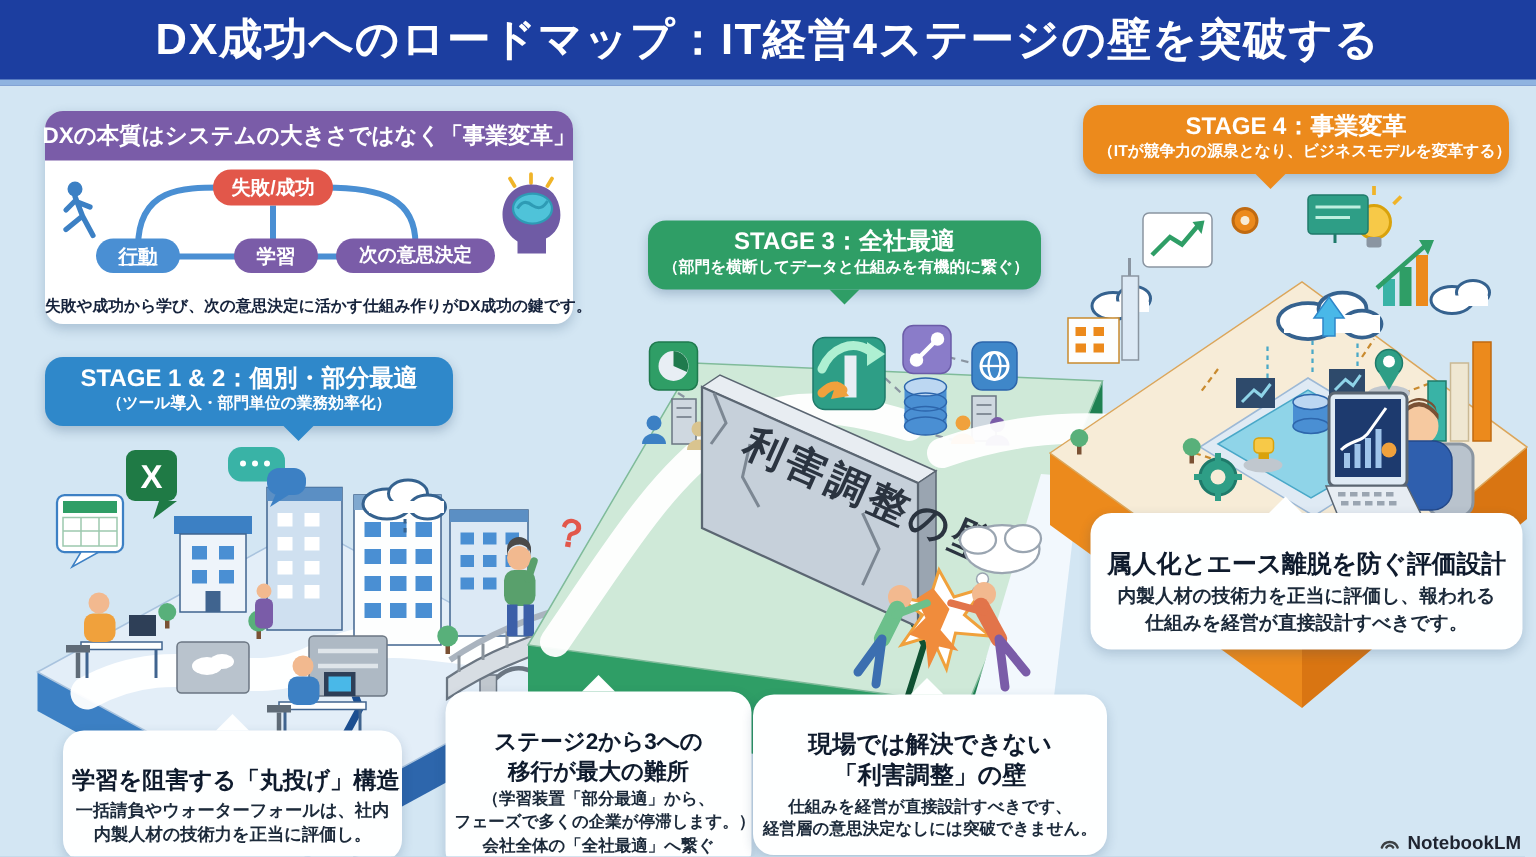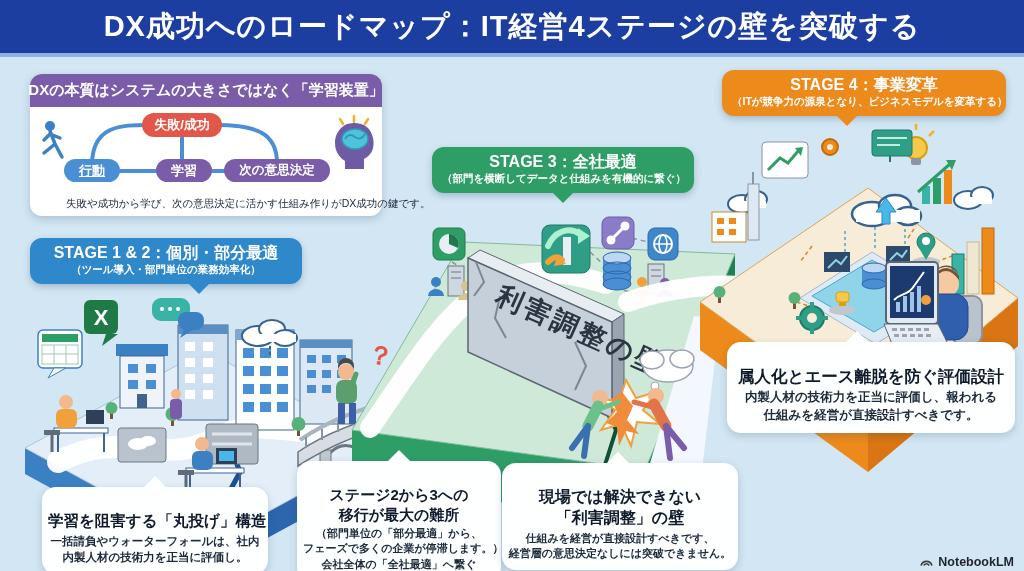--- a/index.html
+++ b/index.html
@@ -18,22 +18,22 @@
              font-size:15px;display:flex;align-items:center;justify-content:center;white-space:nowrap;}
   .flow{position:absolute;top:33px;left:0;right:0;height:80px;}
   .flow svg.flow-lines{position:absolute;inset:0;}
   .pill{position:absolute;border-radius:13px;color:#fff;font-weight:800;text-align:center;white-space:nowrap;}
   .pill-action{left:34px;top:52px;width:56px;height:23px;line-height:23px;font-size:13px;background:#4a8fd3;text-decoration:underline;}
   .pill-learning{left:126px;top:52px;width:56px;height:23px;line-height:23px;font-size:13px;background:#7a5ca8;}
   .pill-next{left:194px;top:52px;width:106px;height:23px;line-height:23px;font-size:12.5px;background:#7a5ca8;}
   .pill-fail{left:112px;top:6px;width:80px;height:24px;line-height:24px;font-size:13px;background:#e2574a;}
   .runner{position:absolute;left:4px;top:12px;}
   .brain{position:absolute;right:4px;top:6px;}
-  .caption{position:absolute;left:0;right:0;bottom:5px;text-align:center;font-size:10.5px;font-weight:400;
-           color:#16233c;white-space:nowrap;padding-left:36px;}
+  .caption{position:absolute;left:0;right:0;bottom:5px;text-align:center;font-size:10.5px;font-weight:700;
+           color:#16233c;white-space:nowrap;}
   
   .bubble{position:absolute;border-radius:12px;color:#fff;text-align:center;padding:5px 10px 7px;
           box-shadow:0 3px 7px rgba(25,60,100,.25);box-sizing:border-box;}
   .bubble .b-title{font-size:16px;font-weight:800;white-space:nowrap;line-height:1.25;}
   .bubble .b-sub{font-size:10.5px;font-weight:700;white-space:nowrap;line-height:1.3;}
   .bubble::after{content:"";position:absolute;top:100%;left:var(--tail,50%);transform:translateX(-50%);
                  border:10px solid transparent;}
   .b-blue{left:30px;top:238px;width:272px;background:#2f88ca;--tail:62%;}
   .b-blue::after{border-top-color:#2f88ca;}
   .b-green{left:432px;top:147px;width:262px;background:#2f9e66;--tail:50%;}
@@ -484,21 +484,21 @@
         <rect x="894" y="334" width="5" height="3"></rect>
           <rect x="902" y="334" width="5" height="3"></rect>
           <rect x="910" y="334" width="5" height="3"></rect>
           <rect x="918" y="334" width="5" height="3"></rect>
           <rect x="926" y="334" width="5" height="3"></rect>
       </g>
     </g>
   </svg>
 
   <div class="card">
-    <div class="card-head">DXの本質はシステムの大きさではなく「学習装置」</div>
+    <div class="card-head">DXの本質はシステムの大きさではなく「事業変革」</div>
     <div class="flow">
       <svg class="flow-lines" width="352" height="80" viewBox="0 0 352 80">
         <path d="M62,64 L247,64" fill="none" stroke="#4a8fd3" stroke-width="4"></path>
         <path d="M152,30 L152,64" fill="none" stroke="#4a8fd3" stroke-width="4"></path>
         <path d="M62,58 C62,18 92,18 118,18" fill="none" stroke="#4a8fd3" stroke-width="4" stroke-linecap="round"></path>
         <path d="M186,18 C226,18 247,26 247,56" fill="none" stroke="#4a8fd3" stroke-width="4" stroke-linecap="round"></path>
       </svg>
       <svg class="runner" width="36" height="46" viewBox="0 0 36 46">
         <circle cx="16" cy="7" r="5" fill="#3c80c4"></circle>
         <path d="M16,12 L21,25 M10,21 L16,15 L26,19 M21,25 L10,34 M21,25 L28,38" fill="none" stroke="#3c80c4" stroke-width="3.5" stroke-linecap="round"></path>
@@ -532,21 +532,21 @@
 
   <div class="callout co-marunage">
     <div class="c-title">学習を阻害する「丸投げ」構造</div>
     <div class="c-body">一括請負やウォーターフォールは、社内</div>
     <div class="c-body" style="margin-top:0">内製人材の技術力を正当に評価し。</div>
   </div>
 
   <div class="callout co-transition">
     <div class="c-title">ステージ2から3への</div>
     <div class="c-title">移行が最大の難所</div>
-    <div class="c-body">（部門単位の「部分最適」から、</div>
+    <div class="c-body">（学習装置「部分最適」から、</div>
     <div class="c-body" style="margin-top:0">フェーズで多くの企業が停滞します。）</div>
     <div class="c-body" style="margin-top:0">会社全体の「全社最適」へ繋ぐ</div>
   </div>
 
   <div class="callout co-rigai">
     <div class="c-title">現場では解決できない</div>
     <div class="c-title">「利害調整」の壁</div>
     <div class="c-body">仕組みを経営が直接設計すべきです、</div>
     <div class="c-body" style="margin-top:0">経営層の意思決定なしには突破できません。</div>
   </div>

